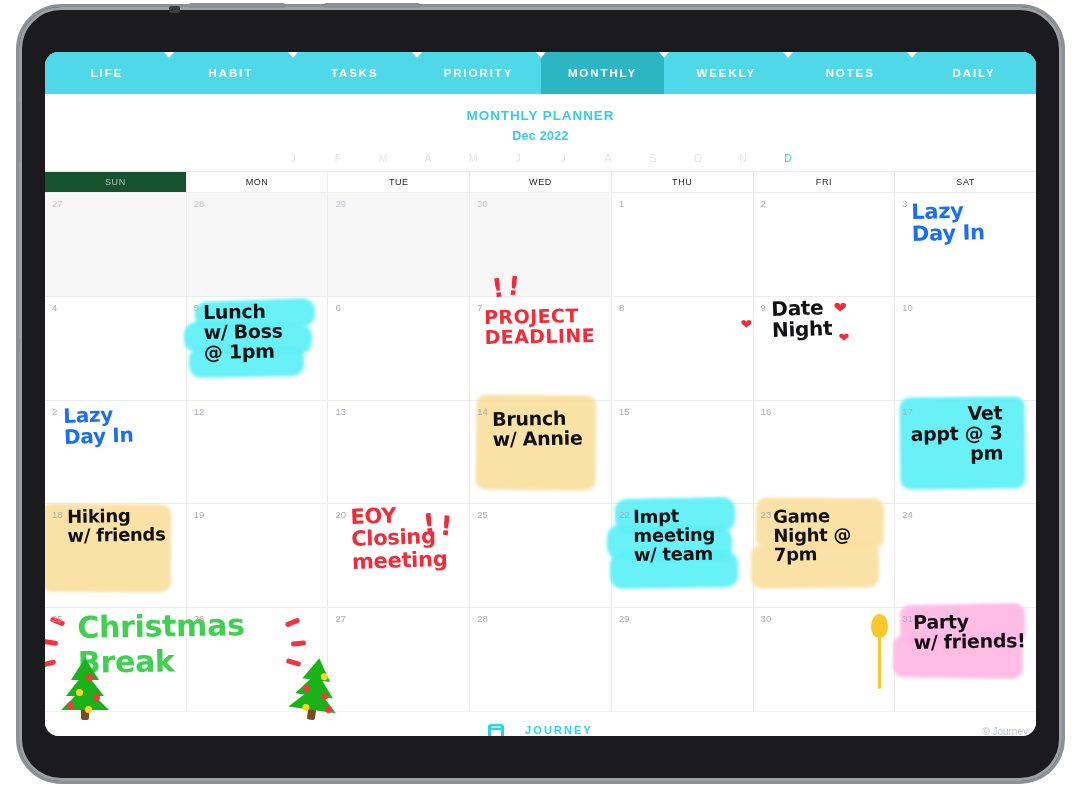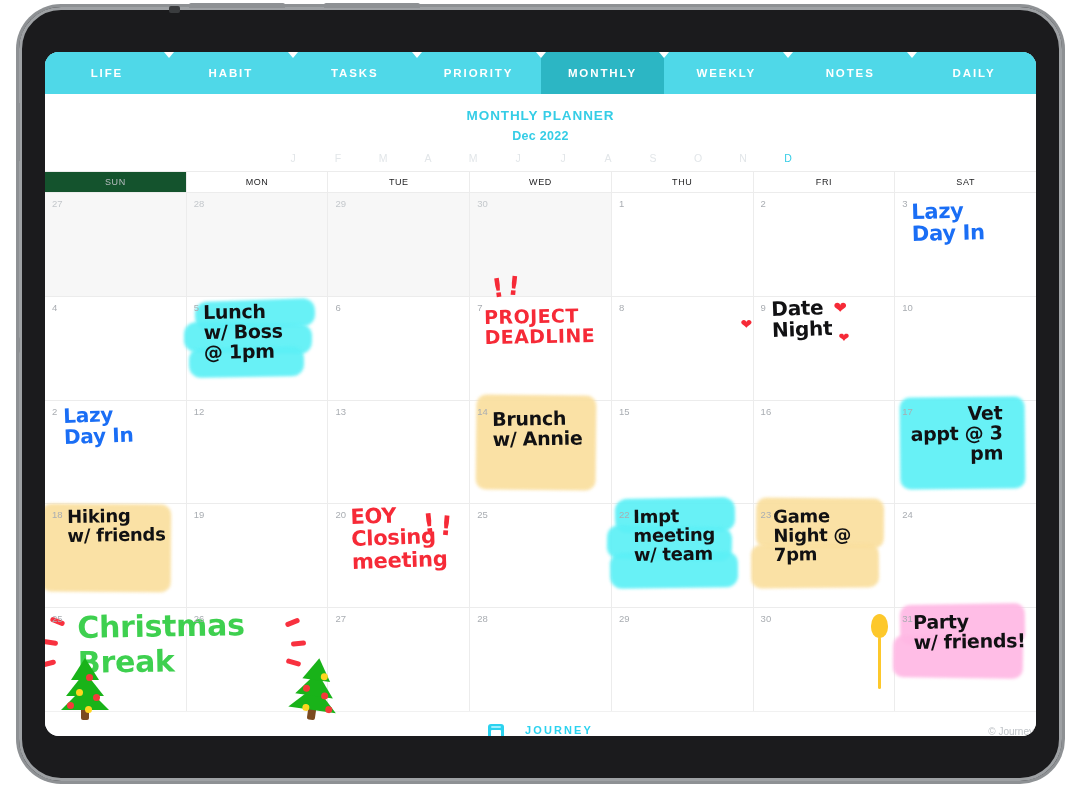--- a/index.html
+++ b/index.html
@@ -295,21 +295,21 @@
     border-radius: 1px;
   }
   #journey-word {
     color: #2bd2ef;
     font-size: 11px;
     font-weight: 700;
     letter-spacing: 2.1px;
   }
   #copyright {
     position: absolute;
-    right: 2px;
+    right: 8px;
     color: #bfc3c7;
     font-size: 10px;
     text-align: right;
   }
 </style>
 </head>
 <body>
 
 <div id="tablet-frame">
   <div id="tablet-outer-edge"></div>

